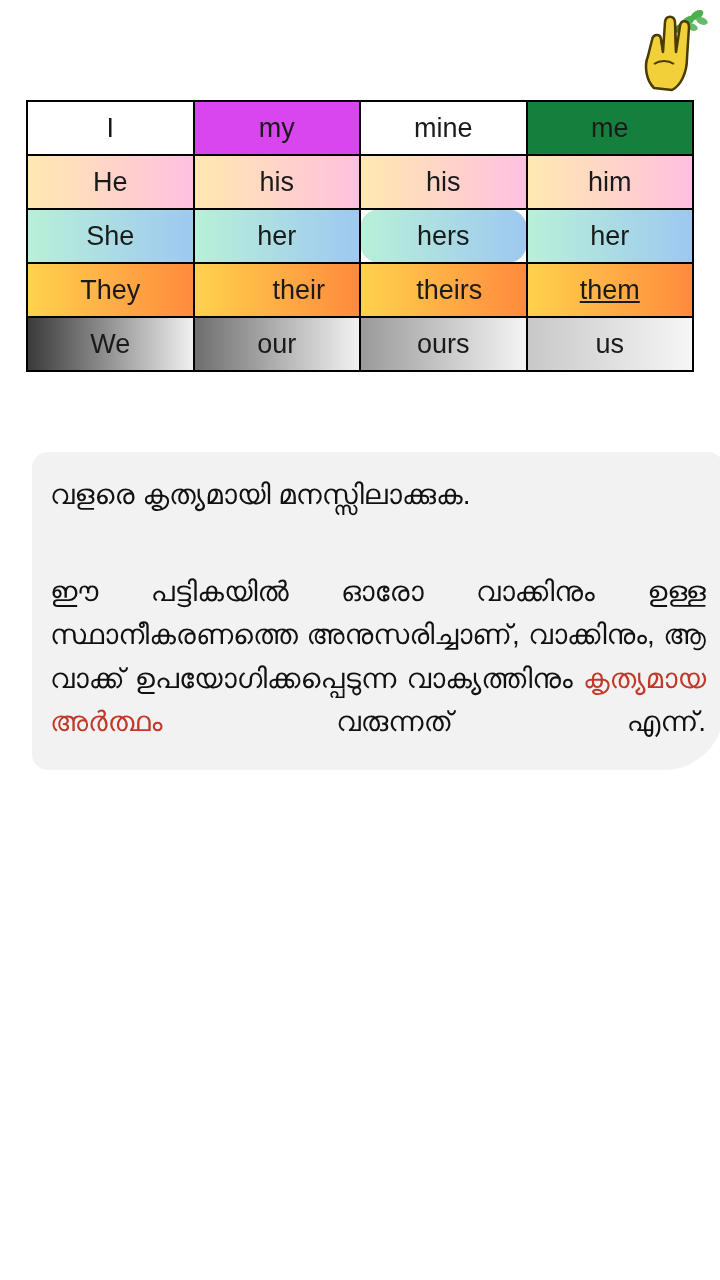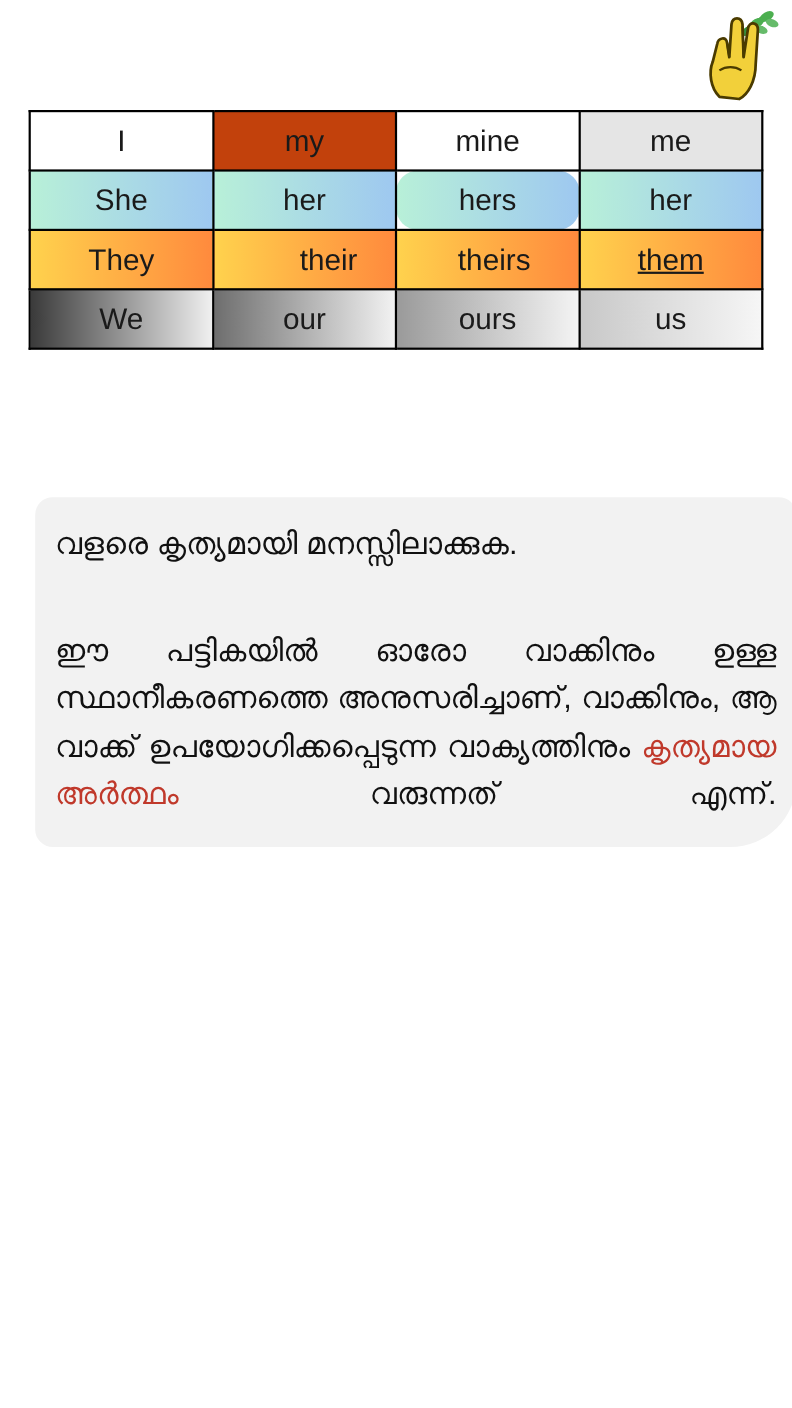--- a/index.html
+++ b/index.html
@@ -99,23 +99,29 @@
     <path d="M74 52 L73 24" stroke="#4a3b00" stroke-width="2" fill="none"></path>
     <path d="M52 64 C58 60 66 60 72 64" stroke="#4a3b00" stroke-width="2" fill="none"></path>
   </svg>
 </div>
 
 <div class="table-wrap">
   <table class="pronouns">
     <tbody>
       <tr>
         <td style="background: rgb(255, 255, 255);">I</td>
-        <td style="background: #c2410c;">my</td>
+        <td style="background: #d946ef;">my</td>
         <td style="background: rgb(255, 255, 255);">mine</td>
-        <td style="background: #e5e5e5;">me</td>
+        <td style="background: #15803d;">me</td>
+      </tr>
+      <tr>
+        <td style="background-image: linear-gradient(90deg, rgb(255, 233, 176), rgb(255, 192, 224));">He</td>
+        <td style="background-image: linear-gradient(90deg, rgb(255, 233, 176), rgb(255, 192, 224));">his</td>
+        <td style="background-image: linear-gradient(90deg, rgb(255, 233, 176), rgb(255, 192, 224));">his</td>
+        <td style="background-image: linear-gradient(90deg, rgb(255, 233, 176), rgb(255, 192, 224));">him</td>
       </tr>
       <tr>
         <td style="background-image: linear-gradient(90deg, rgb(184, 240, 216), rgb(158, 200, 240));">She</td>
         <td style="background-image: linear-gradient(90deg, rgb(184, 240, 216), rgb(158, 200, 240));">her</td>
         <td style="background-image: linear-gradient(90deg, rgb(184, 240, 216), rgb(158, 200, 240)); border-radius: 20px;">hers</td>
         <td style="background-image: linear-gradient(90deg, rgb(184, 240, 216), rgb(158, 200, 240));">her</td>
       </tr>
       <tr>
         <td style="background-image: linear-gradient(90deg, rgb(255, 210, 77), rgb(255, 138, 61));">They</td>
         <td style="background-image: linear-gradient(90deg, rgb(255, 210, 77), rgb(255, 138, 61)); padding-left: 44px;">their</td>

